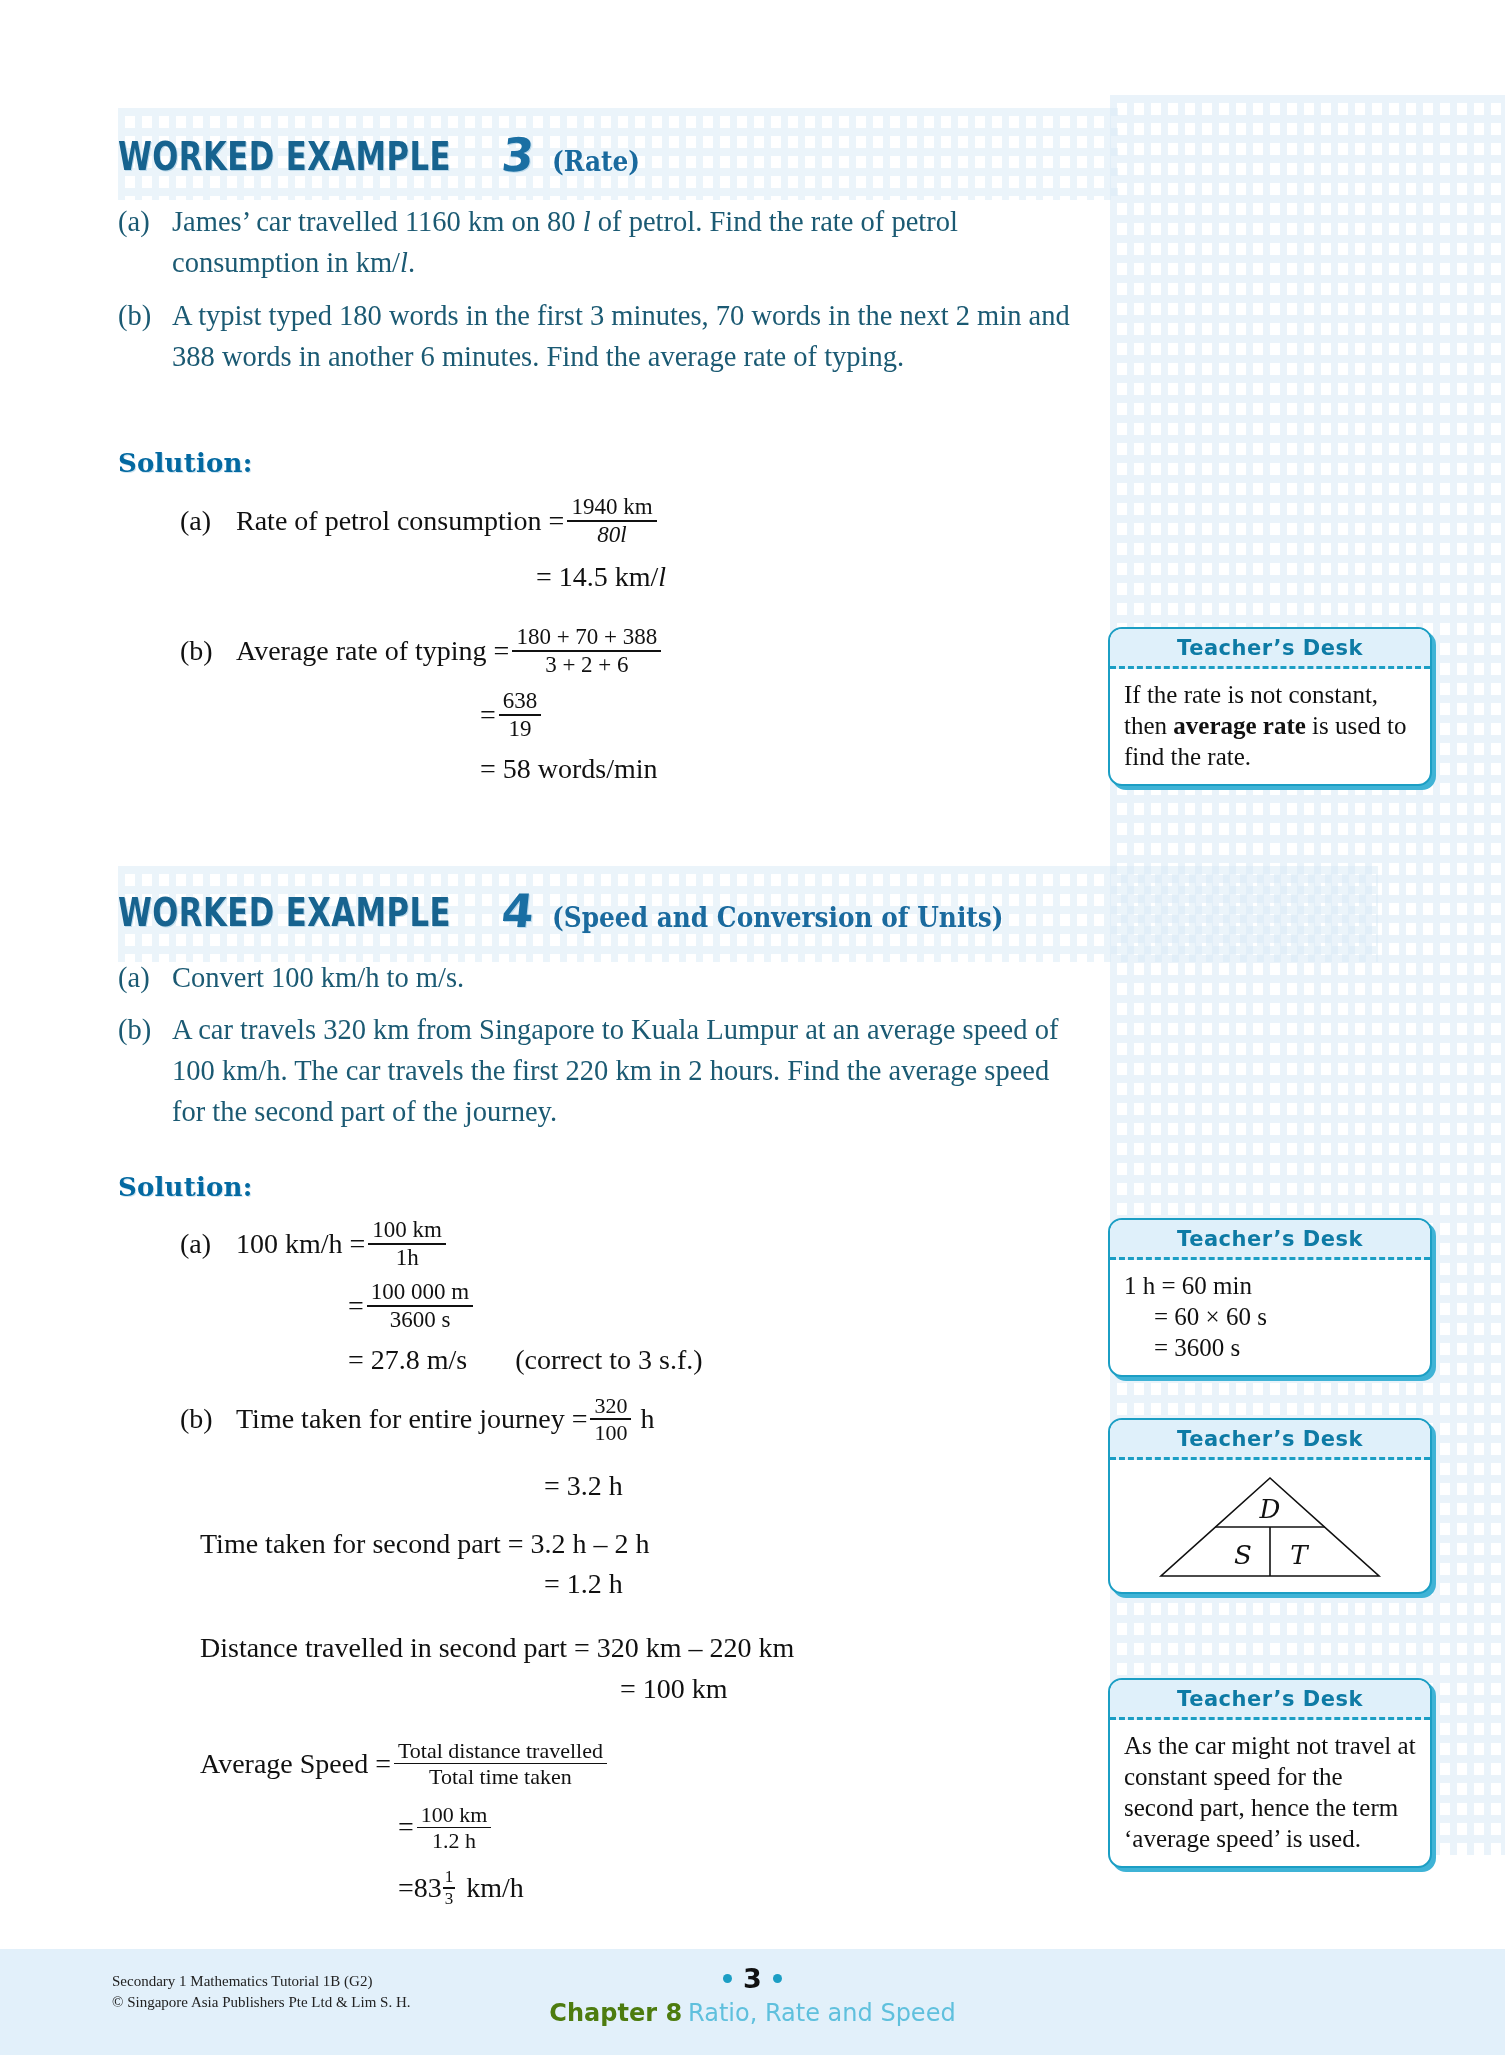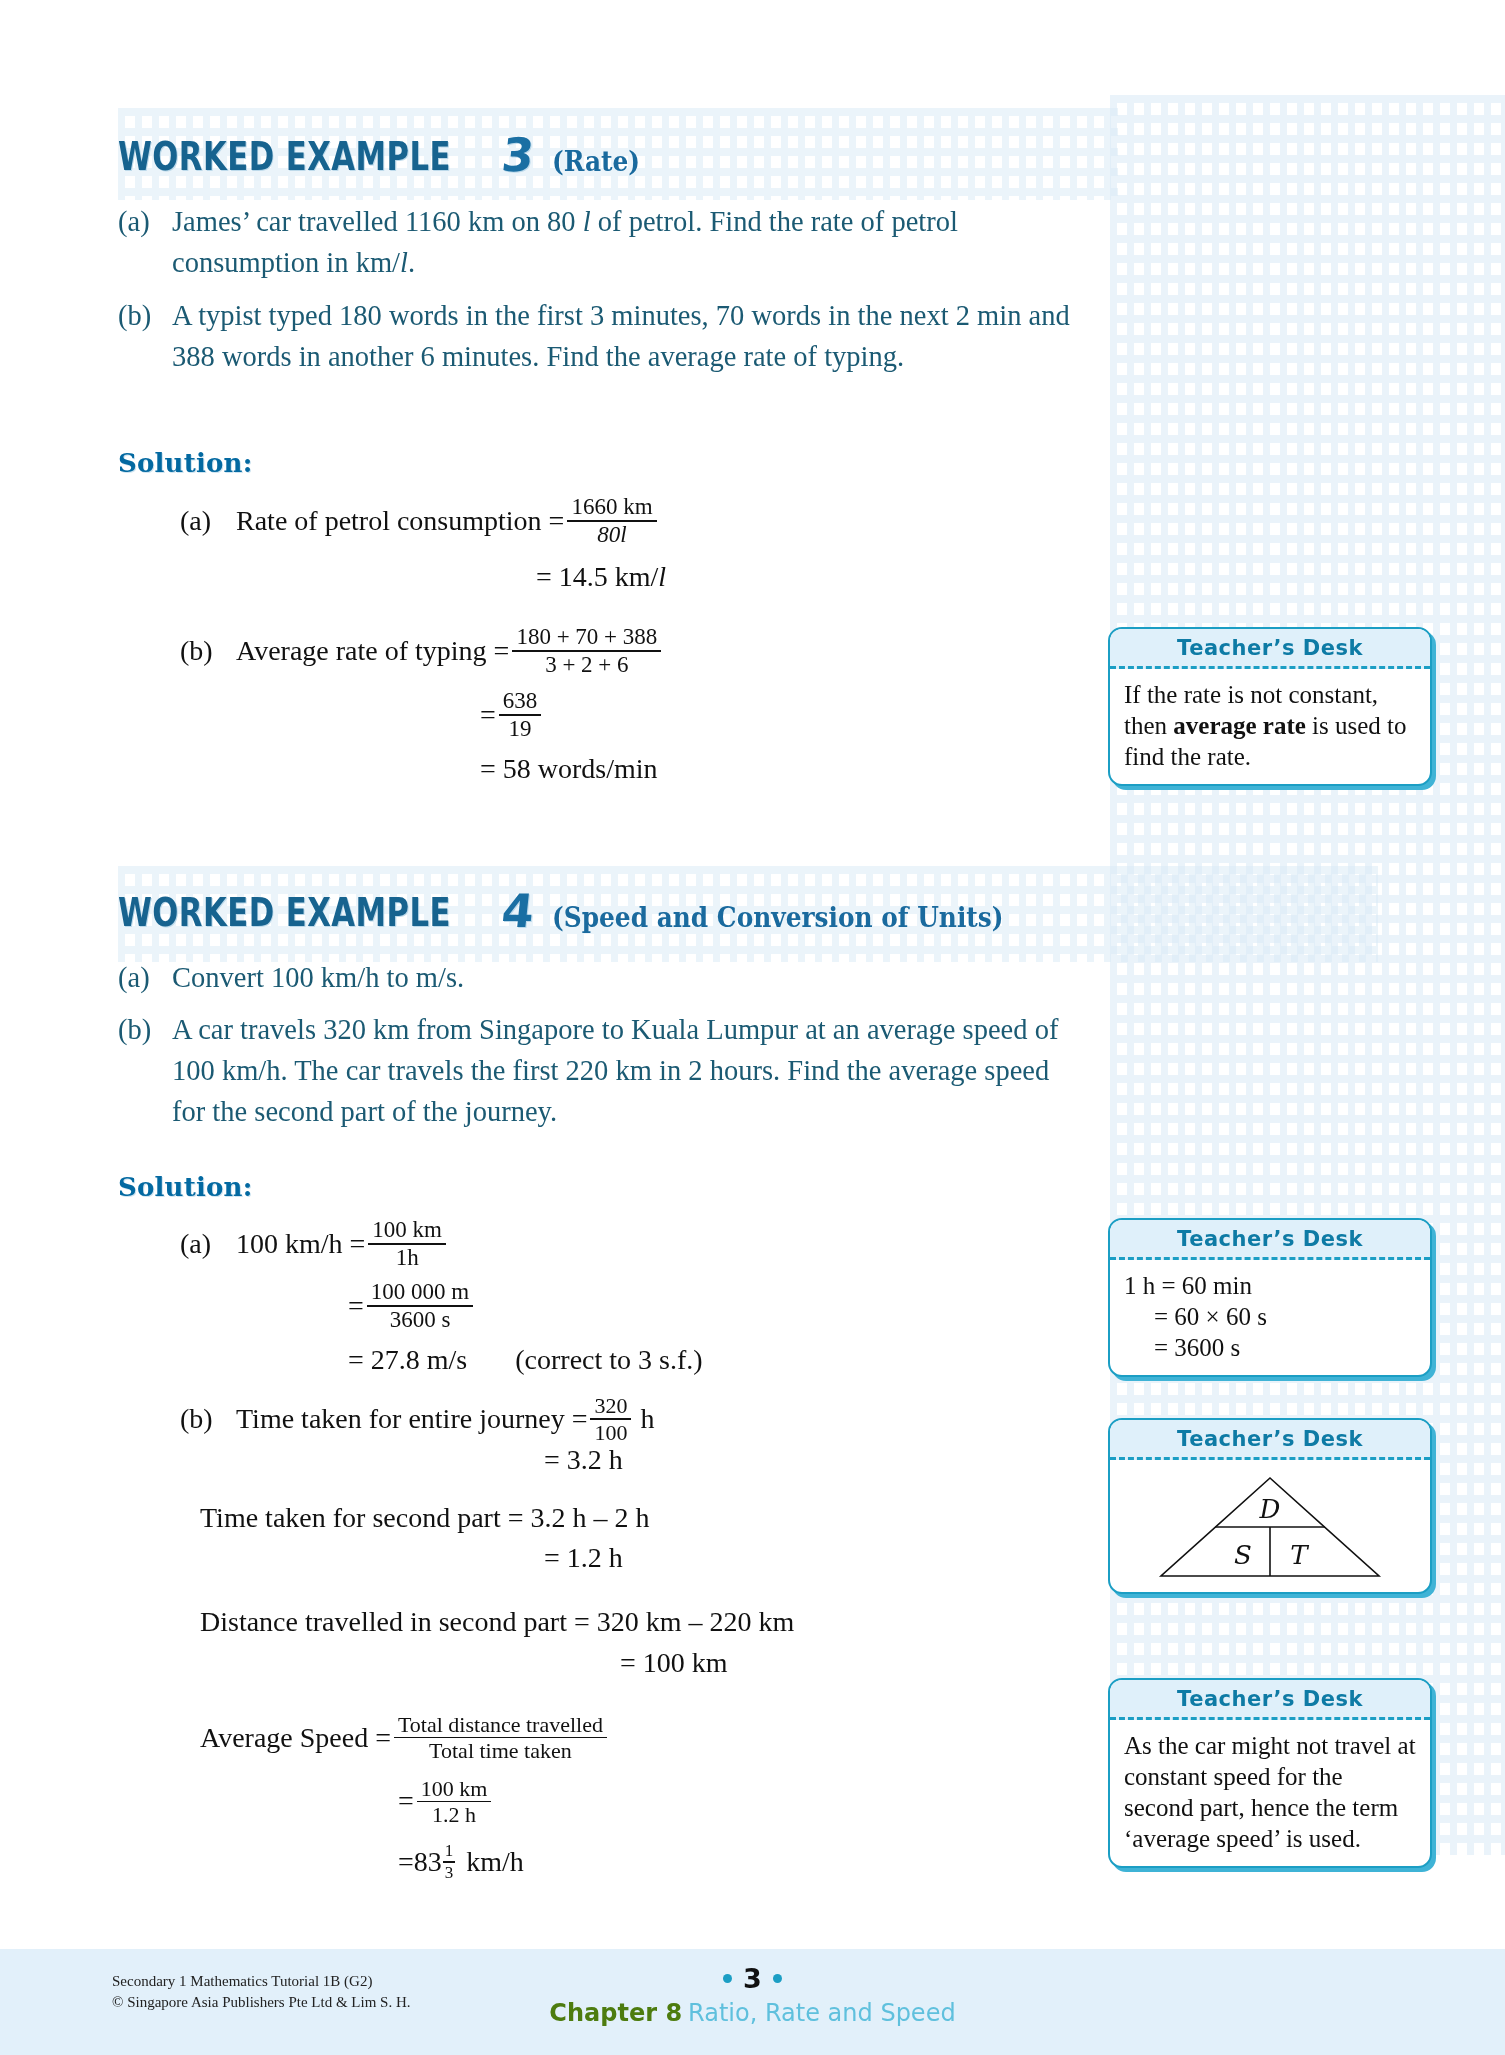--- a/index.html
+++ b/index.html
@@ -184,21 +184,21 @@
     </div>
   </div>
 
   <div class="solution" style="left:118px;top:448px;">Solution:</div>
 
   <div class="work" style="left:180px;top:495px;">
     <div class="mathrow">
       <span class="plabel">(a)</span>
       <span>Rate of petrol consumption =</span>
       <span class="frac big">
-        <span class="num">1660 km</span>
+        <span class="num">1940 km</span>
         <span class="bar"></span>
         <span class="den it">80l</span>
       </span>
     </div>
     <div class="mathrow" style="margin-top:14px;padding-left:356px;">
       <span>= 14.5 km/<span class="it">l</span></span>
     </div>
 
     <div class="mathrow" style="margin-top:32px;">
       <span class="plabel">(b)</span>
@@ -276,21 +276,21 @@
     <div class="mathrow">
       <span class="plabel">(b)</span>
       <span>Time taken for entire journey =</span>
       <span class="frac">
         <span class="num">320</span>
         <span class="bar"></span>
         <span class="den">100</span>
       </span>
       <span style="margin-left:6px;">h</span>
     </div>
-    <div class="mathrow" style="margin-top:0;padding-left:364px;">
+    <div class="mathrow" style="margin-top:26px;padding-left:364px;">
       <span>= 3.2 h</span>
     </div>
     <div class="mathrow" style="margin-top:26px;padding-left:20px;">
       <span>Time taken for second part = 3.2 h – 2 h</span>
     </div>
     <div class="mathrow" style="margin-top:8px;padding-left:364px;">
       <span>= 1.2 h</span>
     </div>
     <div class="mathrow" style="margin-top:32px;padding-left:20px;">
       <span>Distance travelled in second part = 320 km – 220 km</span>

